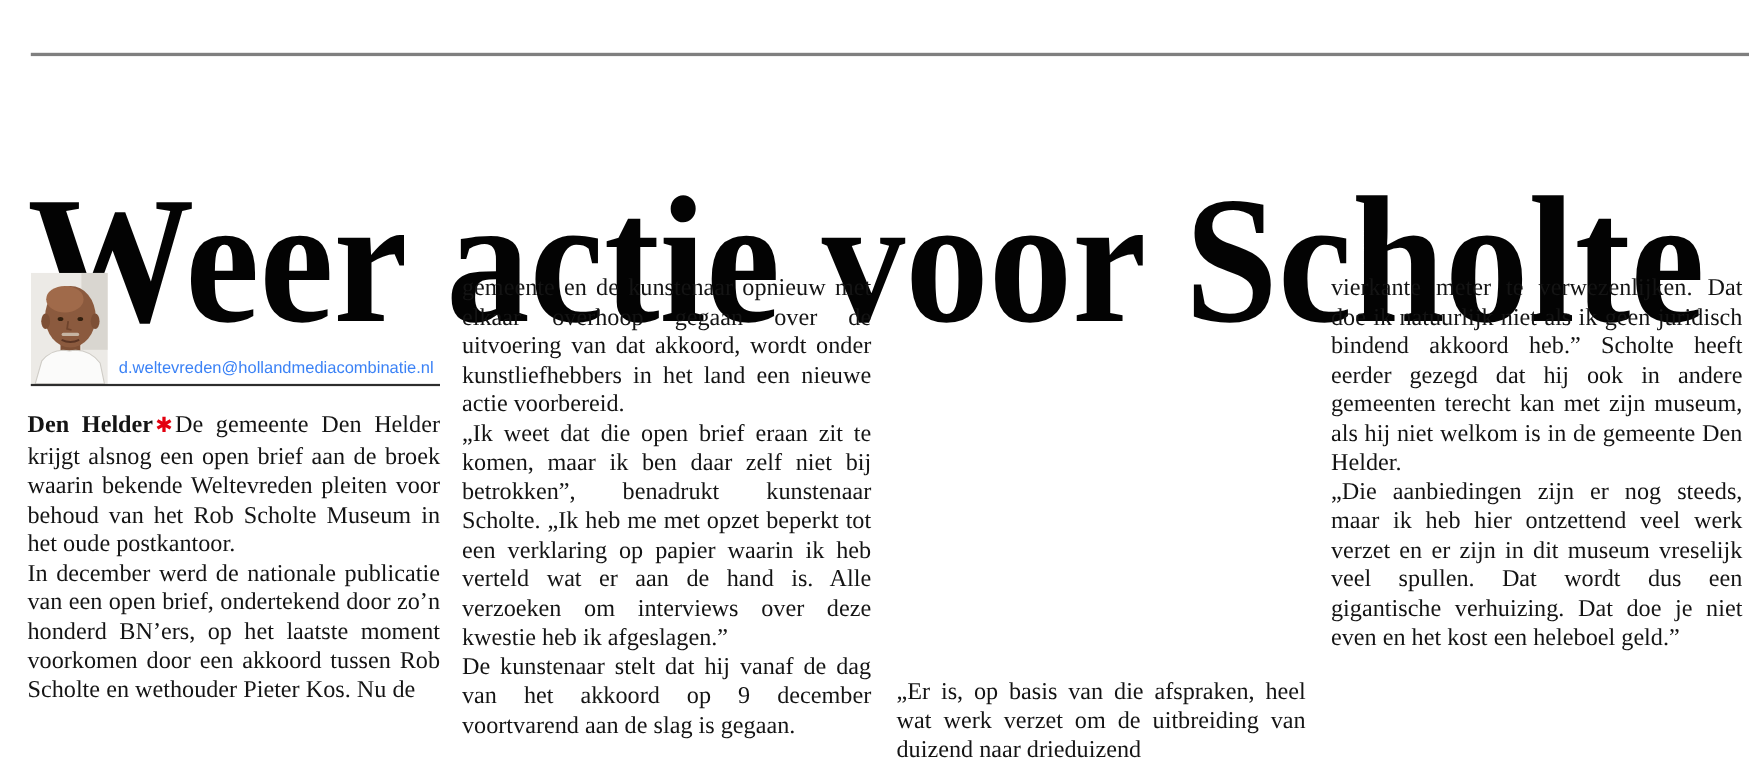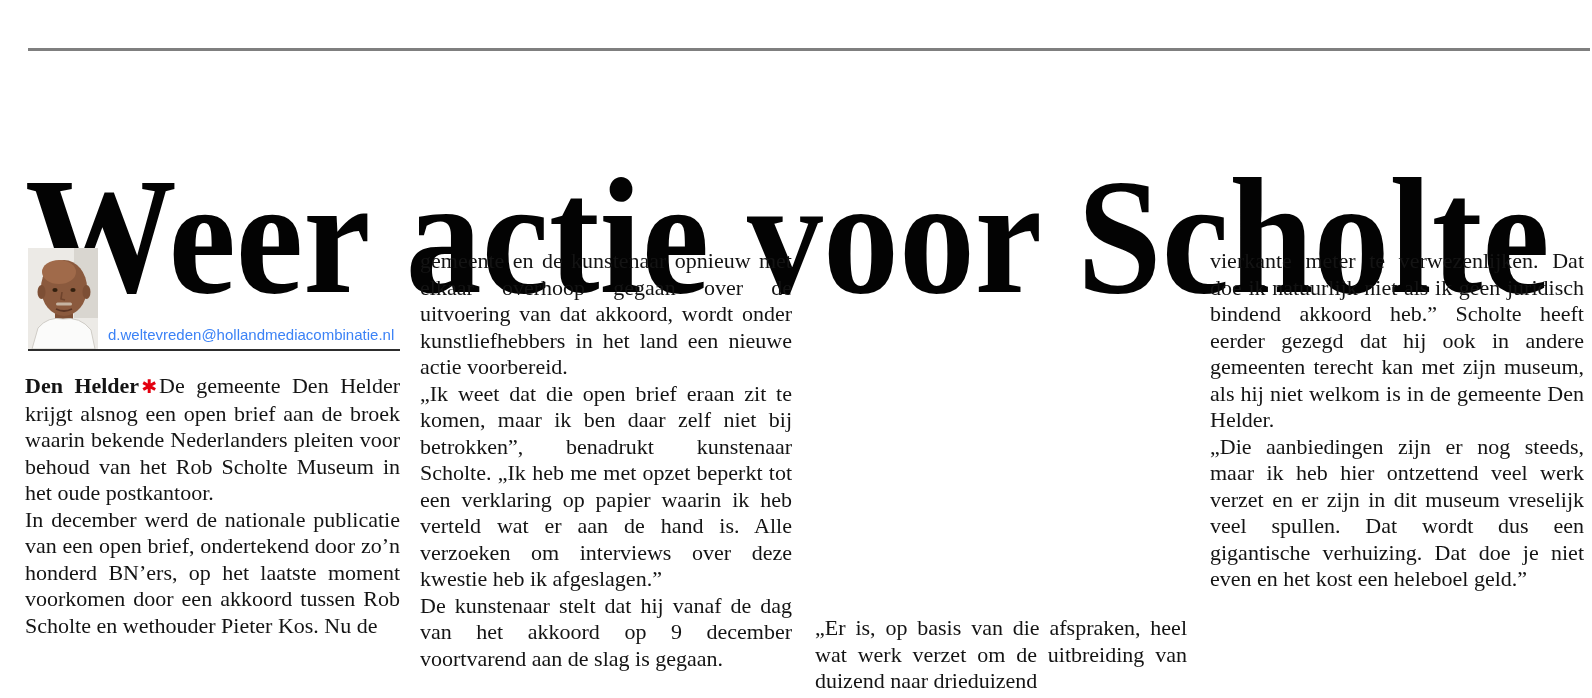--- a/index.html
+++ b/index.html
@@ -92,21 +92,21 @@
       <ellipse cx="45" cy="42" rx="2.6" ry="1.9" fill="#33200f"></ellipse>
       <path d="M34 44 L33 51 L37 52" stroke="#6e432c" stroke-width="1.6" fill="none"></path>
       <rect x="28" y="54.5" width="16" height="3" rx="1.5" fill="#c6b4a2"></rect>
       <path d="M28 61 Q36 65 44 61" stroke="#5a3423" stroke-width="1.8" fill="none"></path>
     </svg>
     <div class="email">d.weltevreden@hollandmediacombinatie.nl</div>
     <div class="byline-rule"></div>
   </div>
 
   <div class="col col-1">
-    <p><span class="lead-location">Den Helder</span><span class="asterisk">✱</span><span>De gemeente Den Helder krijgt alsnog een open brief aan de broek waarin bekende Nederlanders pleiten voor behoud van het Rob Scholte Museum in het oude postkantoor.</span></p>
+    <p><span class="lead-location">Den Helder</span><span class="asterisk">✱</span><span>De gemeente Den Helder krijgt alsnog een open brief aan de broek waarin bekende Weltevreden pleiten voor behoud van het Rob Scholte Museum in het oude postkantoor.</span></p>
     <p>In december werd de nationale publicatie van een open brief, ondertekend door zo’n honderd BN’ers, op het laatste moment voorkomen door een akkoord tussen Rob Scholte en wethouder Pieter Kos. Nu de</p>
   </div>
 
   <div class="col col-2">
     <p>gemeente en de kunstenaar opnieuw met elkaar overhoop gegaan over de uitvoering van dat akkoord, wordt onder kunstliefhebbers in het land een nieuwe actie voorbereid.</p>
     <p>„Ik weet dat die open brief eraan zit te komen, maar ik ben daar zelf niet bij betrokken”, benadrukt kunstenaar Scholte. „Ik heb me met opzet beperkt tot een verklaring op papier waarin ik heb verteld wat er aan de hand is. Alle verzoeken om interviews over deze kwestie heb ik afgeslagen.”</p>
     <p>De kunstenaar stelt dat hij vanaf de dag van het akkoord op 9 december voortvarend aan de slag is gegaan.</p>
   </div>
 
 

